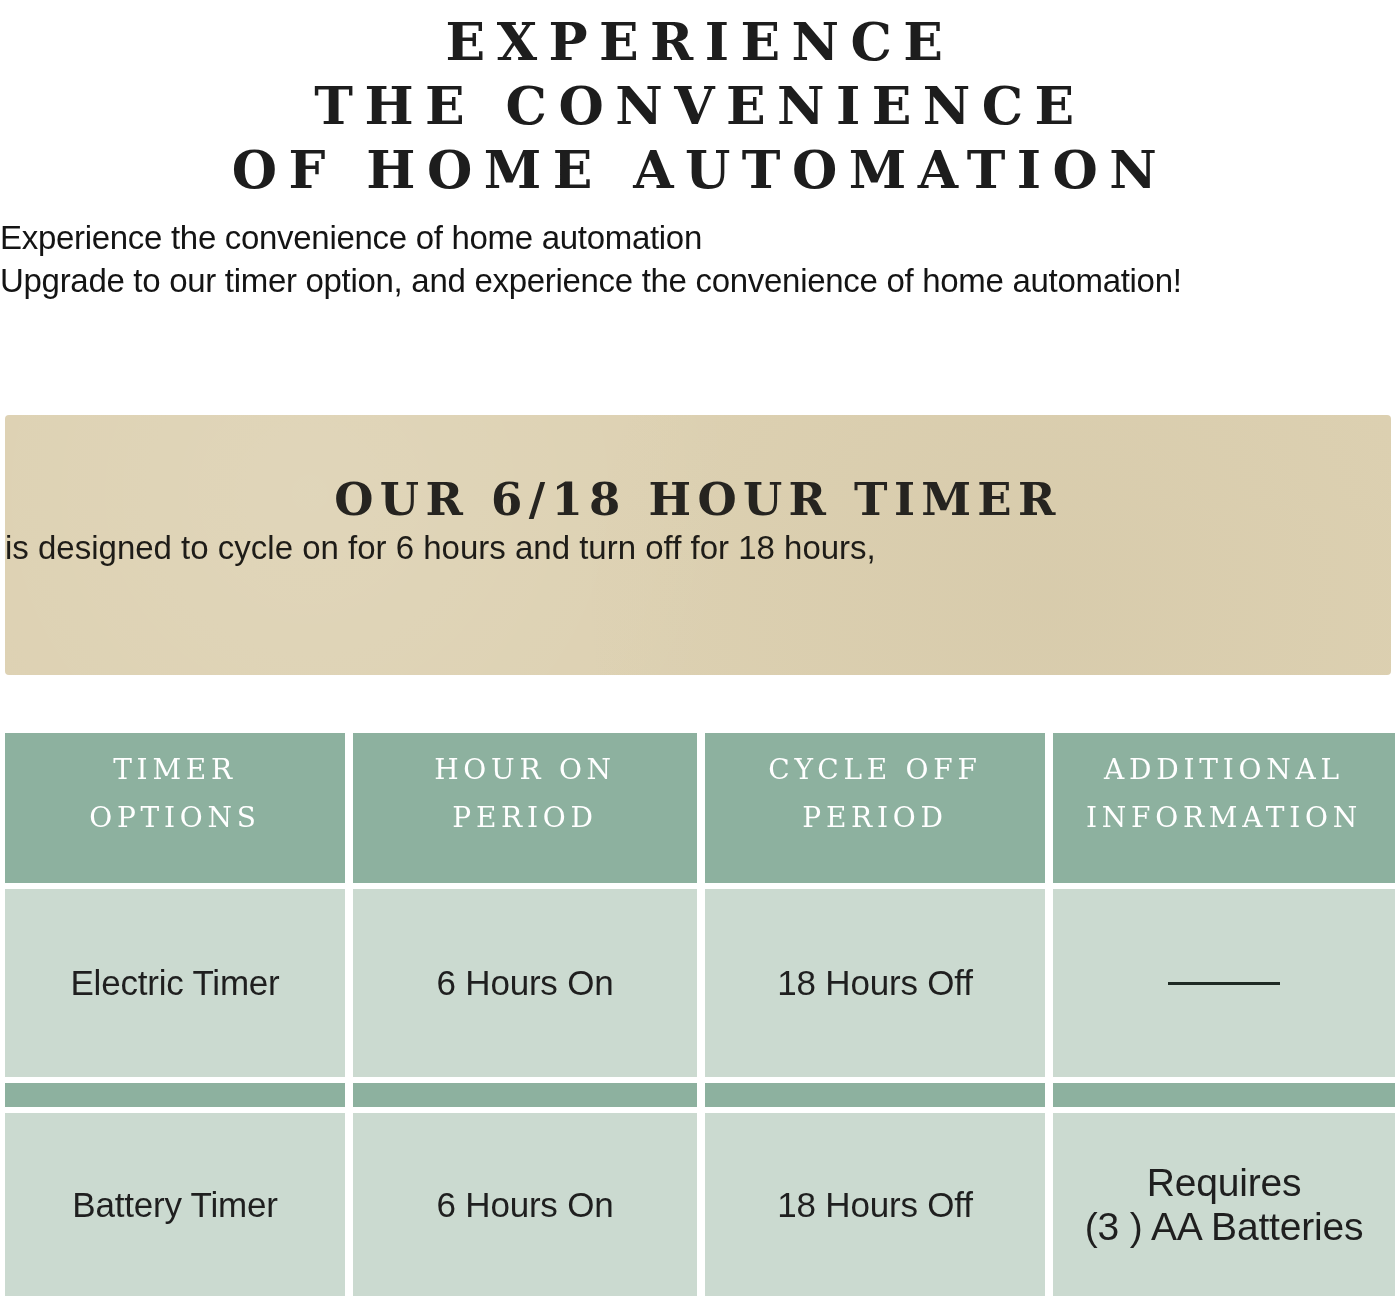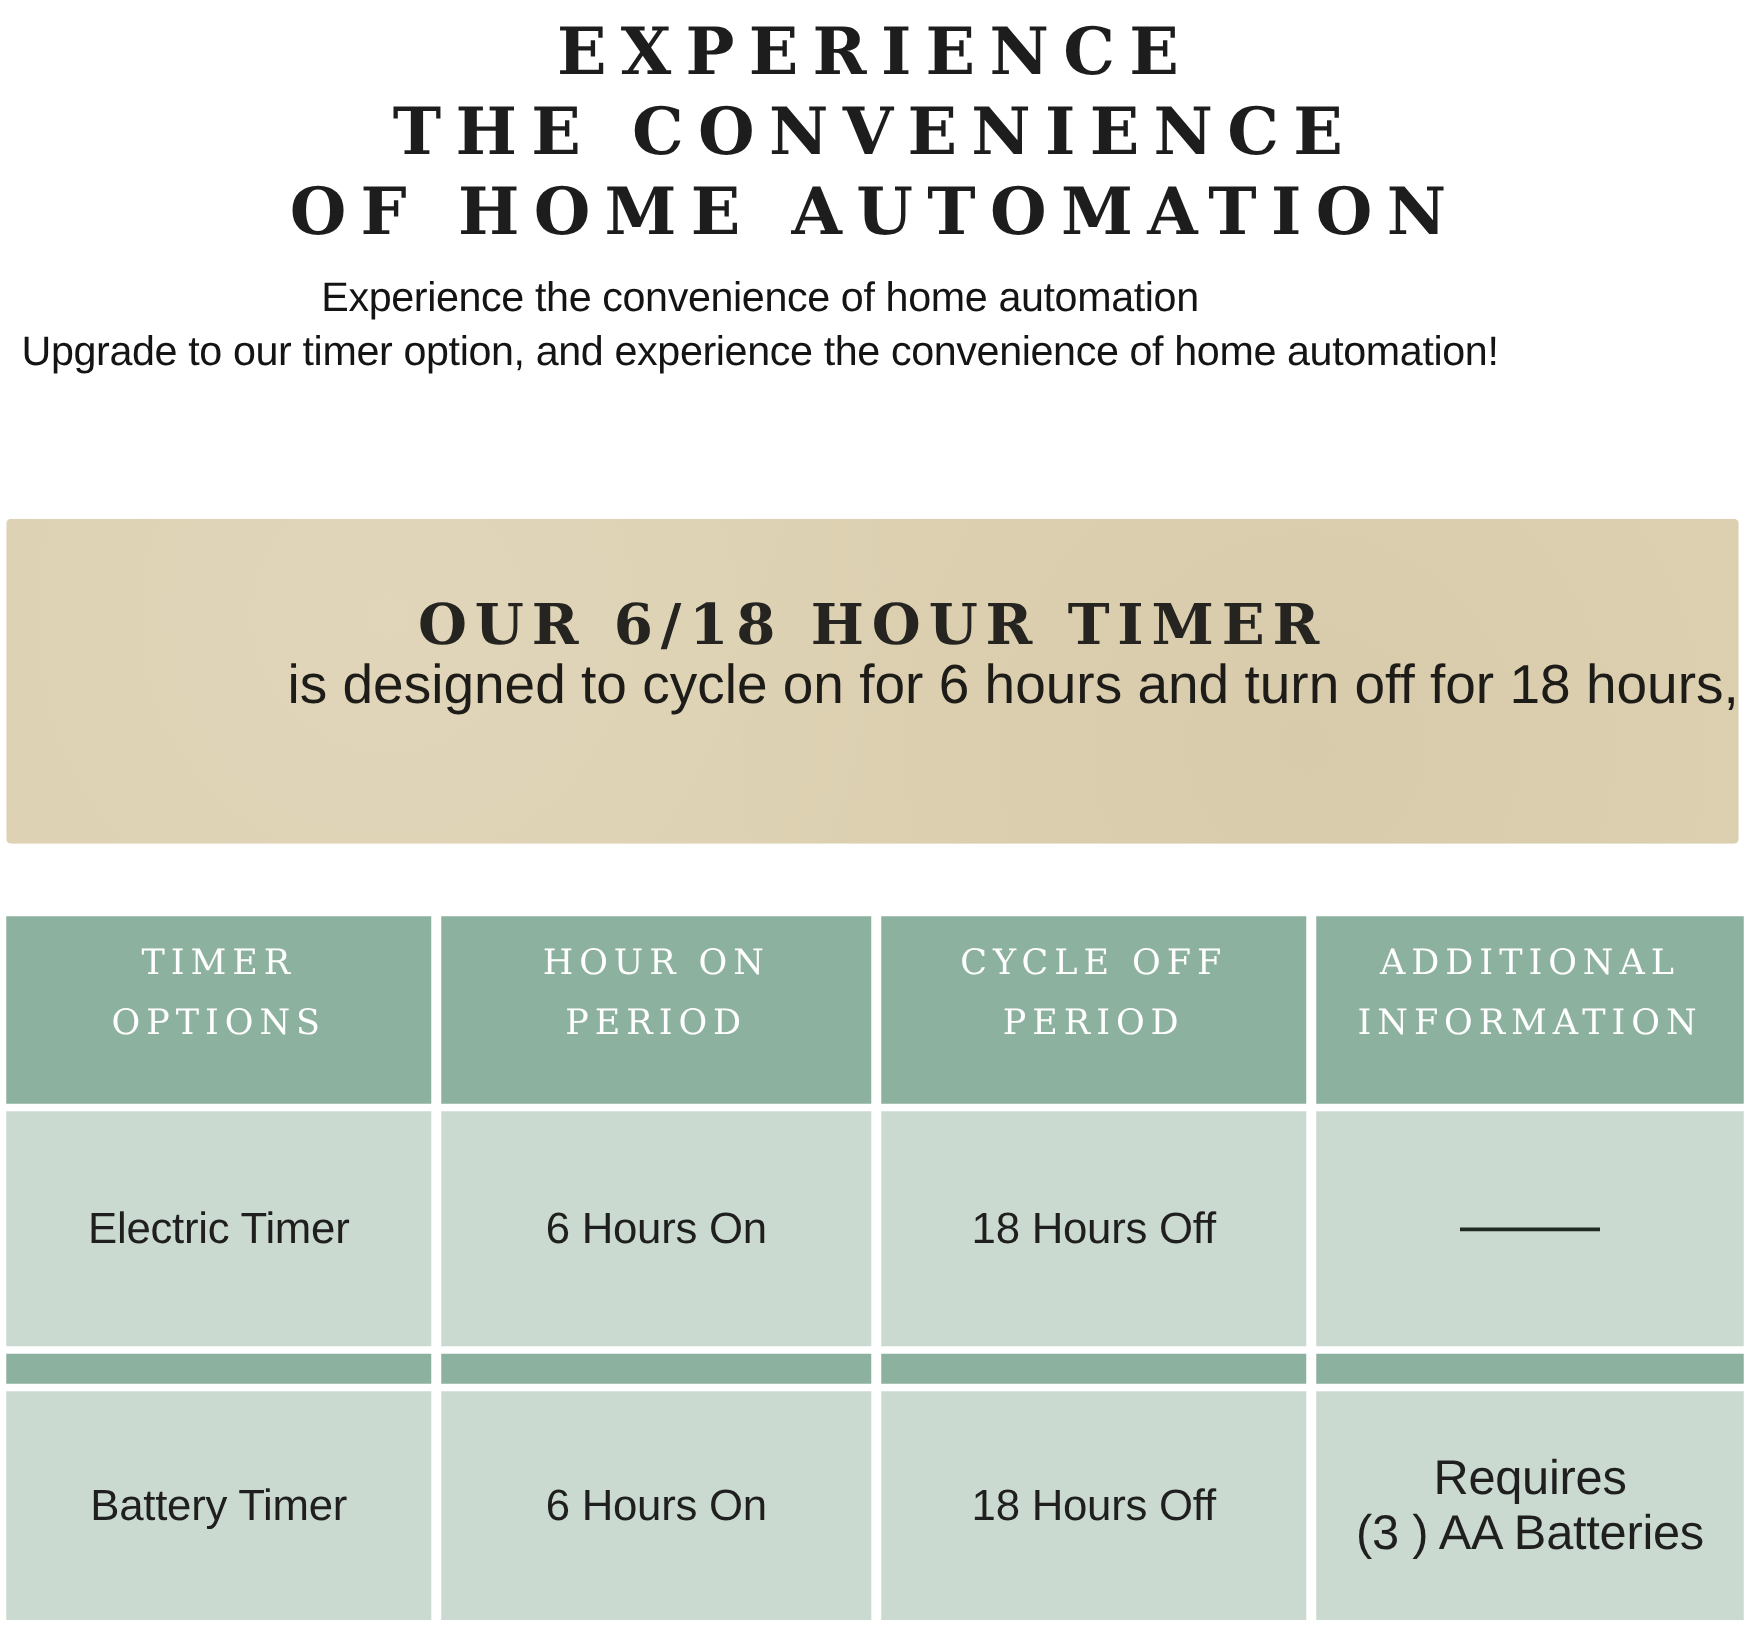--- a/index.html
+++ b/index.html
@@ -22,21 +22,21 @@
     font-weight:600;
     font-size:52px;
     line-height:64px;
     letter-spacing:0.22em;
     color:#1d1d1d;
     white-space:nowrap;
   }
 
   .intro-block{
     position:absolute;top:216px;left:0;width:1216px;
-    text-align:center;
+    text-align:left;
   }
   .intro-line{
     font-size:33px;
     line-height:43px;
     letter-spacing:-0.3px;
     color:#141414;
     white-space:nowrap;
   }
 
   
@@ -52,22 +52,22 @@
     margin-top:58px;
     text-align:center;
     font-family:"DejaVu Serif","Liberation Serif",serif;
     font-weight:600;
     font-size:45px;
     letter-spacing:0.14em;
     color:#262420;
     white-space:nowrap;
   }
   .banner-line{
-    text-align:right;
-    font-size:44px;
+    text-align:left;
+    font-size:33px;
     line-height:43px;
     color:#1e1c18;
     white-space:nowrap;
   }
   .banner-line:first-of-type{margin-top:14px;}
 
   
   .timer-table{
     position:absolute;left:5px;top:733px;
     display:grid;

